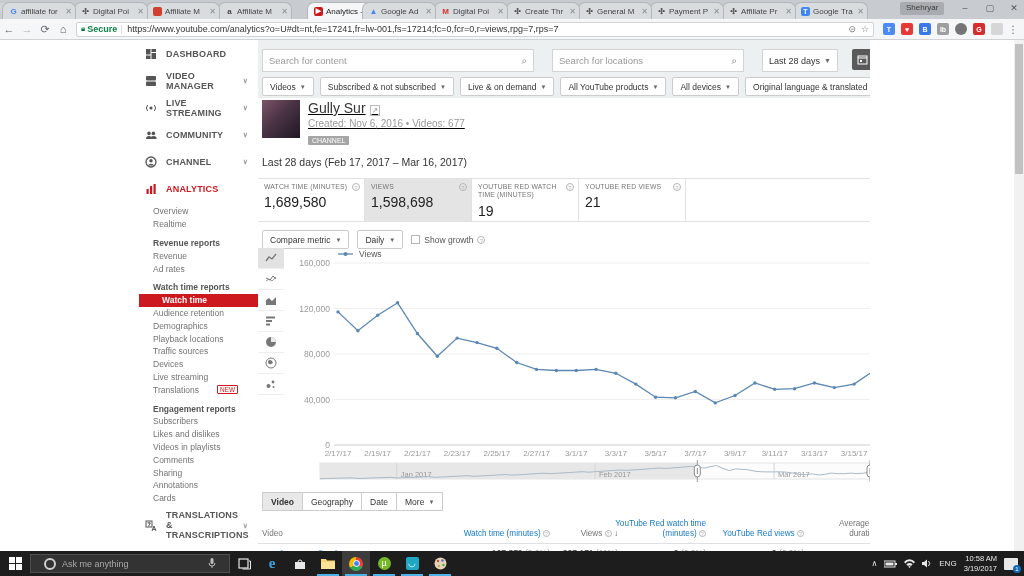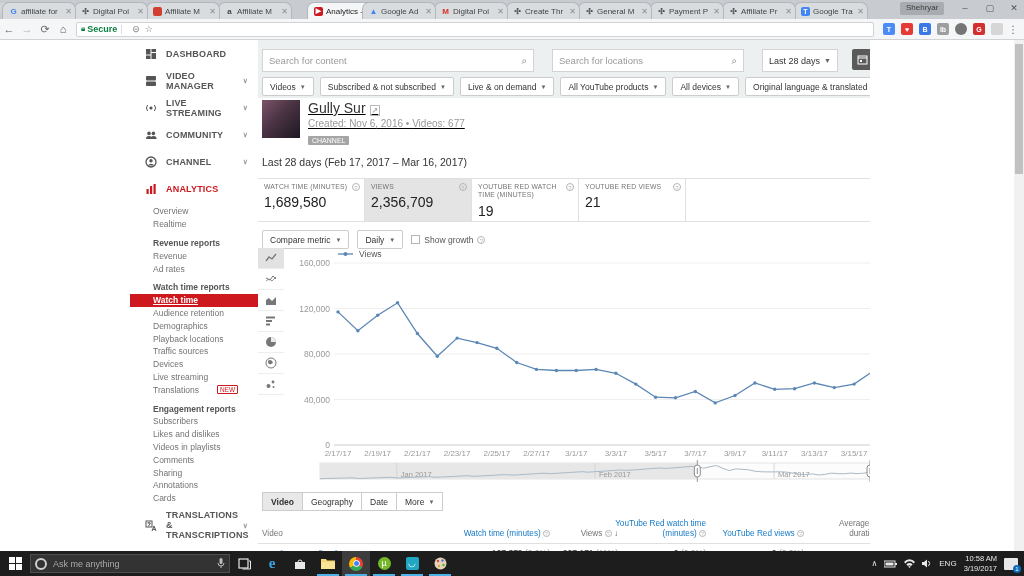--- a/index.html
+++ b/index.html
@@ -49,21 +49,21 @@
   #sidebar { position:absolute; left:130px; top:0; width:128px; height:511px; background:#fff; }
   .side-item { height:27px; display:flex; align-items:center; padding-left:15px; font-size:9px;
     font-weight:bold; color:#555; letter-spacing:.2px; }
   .side-item svg { margin-right:9px; }
   .side-item .lbl { flex:1; }
   .side-item .chev { color:#999; font-size:7px; margin-right:10px; }
   .side-item.active { color:#cc181e; }
   .sub { padding-left:0; margin-top:3px; }
   .sub-row { height:12.8px; display:flex; align-items:center; padding-left:23px; font-size:8.5px; color:#737373; }
   .sub-row.hdr { font-weight:bold; color:#555; margin-top:6px; }
-  .sub-row.sel { background:#cc181e; color:#fff; font-weight:bold; margin-left:0;text-decoration:underline; }
+  .sub-row.sel { background:#cc181e; color:#fff; font-weight:bold; margin-left:9px; }
   .badge-new { border:1px solid #cc181e; color:#cc181e; font-size:6.5px; padding:0 2px; margin-left:18px;
     border-radius:1px; }
 
   
   #main { position:absolute; left:258px; top:0; width:756px; height:511px; }
   #filters-bg { position:absolute; left:0; top:0; width:756px; height:58px; background:#edf0f0; }
   .srch { position:absolute; top:9px; height:23px; background:#fff; border:1px solid #d3d3d3;
     font-size:9.5px; color:#999; display:flex; align-items:center; padding:0 6px; }
   .srch .mag { margin-left:auto; color:#777; font-size:10px; }
   #daterange { position:absolute; top:9px; left:504px; width:76px; height:23px; background:#fff;
@@ -126,21 +126,21 @@
   .td { position:absolute; top:2px; text-align:right; color:#333; }
   .td .pct { color:#999; }
   #row-title { position:absolute; left:4px; top:2px; width:190px; color:#167ac6; white-space:nowrap;
     overflow:hidden; text-align:left; }
 
   
   #taskbar { position:absolute; left:0; top:551px; width:1024px; height:25px; background:#1d1d1d;
     display:flex; align-items:center; }
   #start { width:30px; height:25px; display:flex; align-items:center; justify-content:center; }
   #cortana { width:200px; height:19px; background:#333; border:1px solid #4e4e4e; display:flex;
-    align-items:center; color:#a9a9a9; font-size:9px; padding:0 4px; }
+    align-items:center; color:#a9a9a9; font-size:9px; padding:0 13px; }
   #cortana .ring { width:12px; height:12px; border:2px solid #cfcfcf; border-radius:50%; margin-right:6px; }
   #cortana .mic { margin-left:auto; }
   .taskico { width:28px; height:25px; display:flex; align-items:center; justify-content:center; position:relative; }
   .taskico.open::after { content:""; position:absolute; left:3px; right:3px; bottom:0; height:2px; background:#4cb2e8; }
   .taskico.focus { background:#3d3d3d; }
   #tray { margin-left:auto; display:flex; align-items:center; gap:7px; padding-right:6px; color:#e8e8e8; }
   #tray .lang { font-size:8px; }
   #clock { text-align:right; font-size:7.5px; line-height:1.3; }
   #notif { position:relative; width:14px; height:12px; background:#e8e8e8; border-radius:1px; }
   #notif .cnt { position:absolute; right:-3px; bottom:-3px; background:#0f6cbd; color:#fff; font-size:6px;
@@ -223,20 +223,21 @@
 
   <div id="toolbar">
     <span class="navico">←</span>
     <span class="navico dim">→</span>
     <span class="navico">⟳</span>
     <span class="navico">⌂</span>
     <div id="omnibox">
       <span id="lock">🔒︎</span>
       <span id="secure">Secure</span>
       <span id="omni-sep"></span>
+      <span id="url">https://www.youtube.com/analytics?o=U#dt=nt,fe=17241,fr=lw-001,fs=17214;fc=0,fcr=0,r=views,rpg=7,rps=7</span>
       <span class="omni-right">⊝</span>
       <span class="omni-right">☆</span>
     </div>
     <span id="ext-holder" style="display:flex">
         <span class="ext" style="background: rgb(76, 139, 245);">T</span>
         <span class="ext" style="background: rgb(229, 57, 53);">♥</span>
         <span class="ext" style="background: rgb(59, 120, 231);">B</span>
         <span class="ext" style="background: rgb(158, 158, 158);">lb</span>
         <span class="ext" style="background: rgb(117, 117, 117); border-radius: 50%;"></span>
         <span class="ext" style="background: rgb(211, 47, 47);">G</span>
@@ -442,21 +443,21 @@
       <div id="period">Last 28 days (Feb 17, 2017 – Mar 16, 2017)</div>
 
       <div id="metrics">
           <div class="metric">
             <div class="m-label">WATCH TIME (MINUTES)</div>
             <div class="m-value">1,689,580</div>
             <span class="info">?</span>
           </div>
           <div class="metric sel">
             <div class="m-label">VIEWS</div>
-            <div class="m-value">2,356,709</div>
+            <div class="m-value">1,598,698</div>
             <span class="info">?</span>
           </div>
           <div class="metric">
             <div class="m-label">YOUTUBE RED WATCH TIME (MINUTES)</div>
             <div class="m-value">19</div>
             <span class="info">?</span>
           </div>
           <div class="metric">
             <div class="m-label">YOUTUBE RED VIEWS</div>
             <div class="m-value">21</div>

